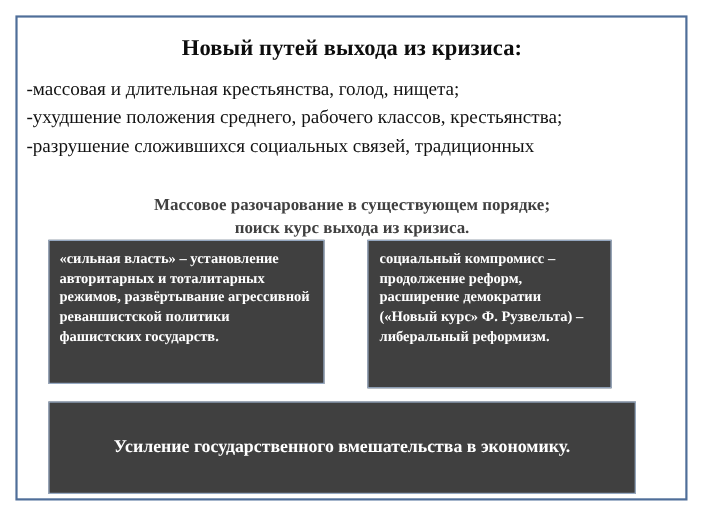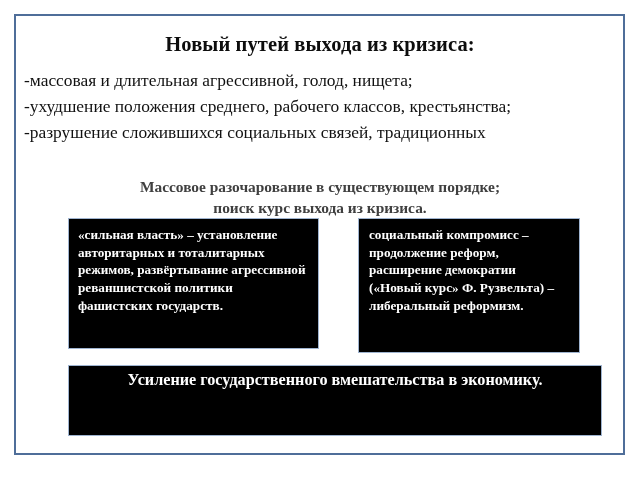--- a/index.html
+++ b/index.html
@@ -73,25 +73,24 @@
     font-size: 15.4px;
     font-weight: bold;
     color: #404040;
     line-height: 1.38;
   }
 
   
   .navy-box {
     position: absolute;
     box-sizing: border-box;
-    background: #000000;
+    background: #404040;
     border: 1px solid #9fb4d0;
     color: #ffffff;
     font-weight: bold;
-    margin-left: 24px;
   }
 
   #box-left {
     left: 44px;
     top: 218px;
     width: 251px;
     height: 131px;
     padding: 7px 9px 4px 9px;
     font-size: 13.2px;
     line-height: 1.34;
@@ -104,43 +103,44 @@
     height: 135px;
     padding: 7px 9px 4px 10px;
     font-size: 13.2px;
     line-height: 1.34;
   }
 
   #box-bottom {
     left: 44px;
     top: 365px;
     width: 534px;
-    height: 71px;
+    height: 84px;
     font-size: 16.2px;
     line-height: 1.32;
     display: flex;
+    align-items: center;
     justify-content: center;
     text-align: center;
     padding: 4px 26px;
   }
   #box-bottom .bottom-text {
     width: 100%;
   }
 </style>
 </head>
 <body>
 
 <div id="slide">
 
   <div id="slide-frame"></div>
 
   <div id="title">Новый путей выхода из кризиса:</div>
 
   <div id="bullets">
-    <div class="bullet-line">-массовая и длительная агрессивной, голод, нищета;</div>
+    <div class="bullet-line">-массовая и длительная крестьянства, голод, нищета;</div>
     <div class="bullet-line">-ухудшение положения среднего, рабочего классов, крестьянства;</div>
     <div class="bullet-line">-разрушение сложившихся социальных связей, традиционных</div>
   </div>
 
   <div id="subheading">
     <div>Массовое разочарование в существующем порядке;</div>
     <div>поиск курс выхода из кризиса.</div>
   </div>
 
   <div class="navy-box" id="box-left">«сильная власть» – установление авторитарных и тоталитарных режимов, развёртывание агрессивной реваншистской политики фашистских государств.</div>

